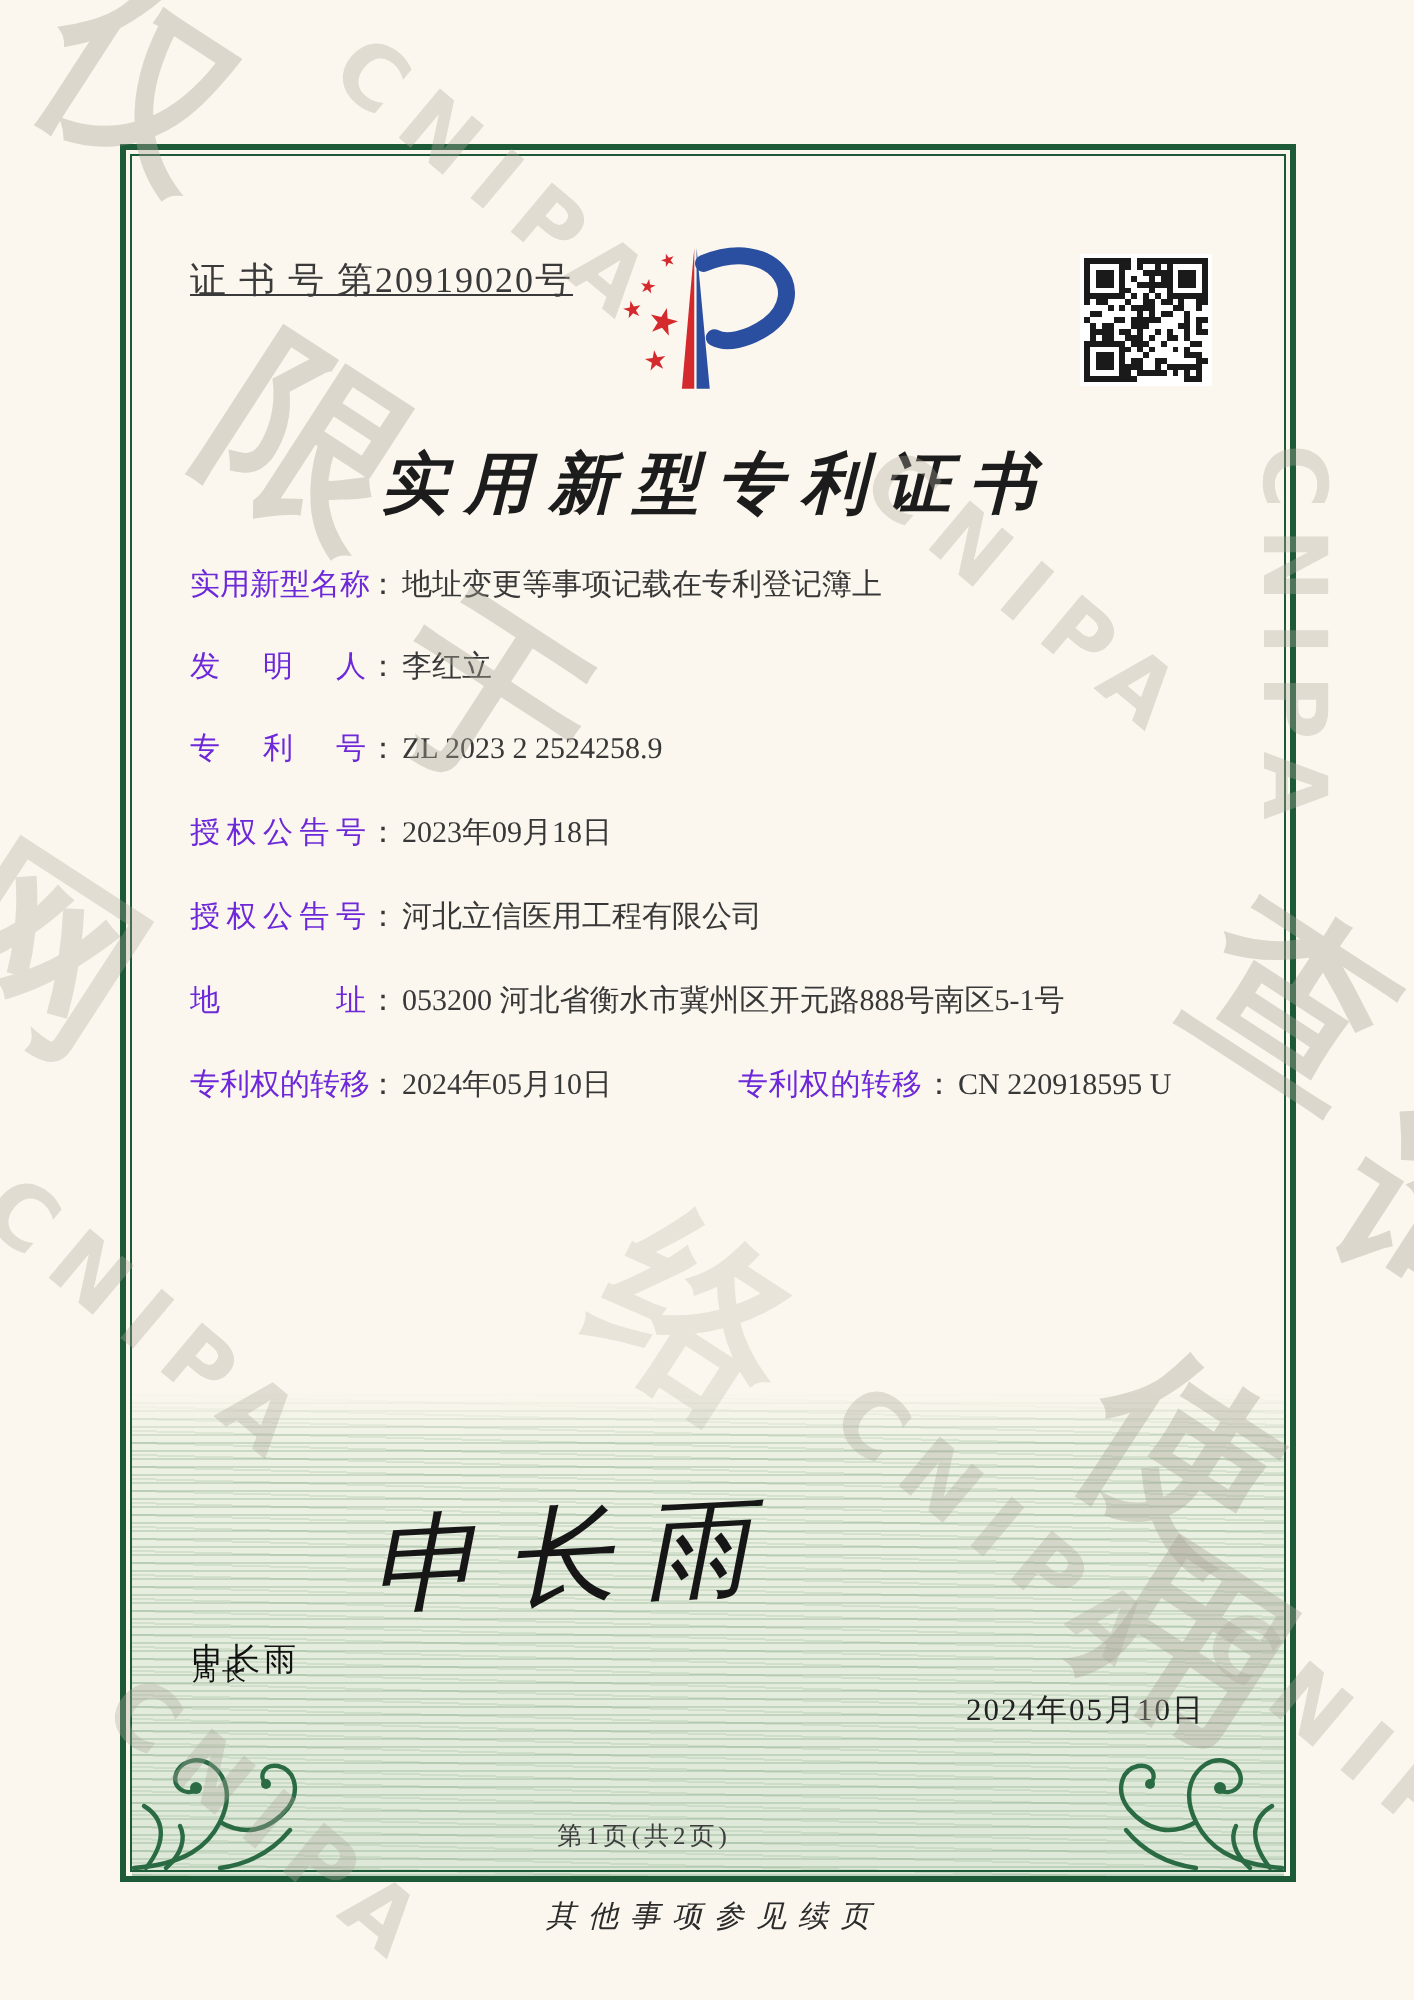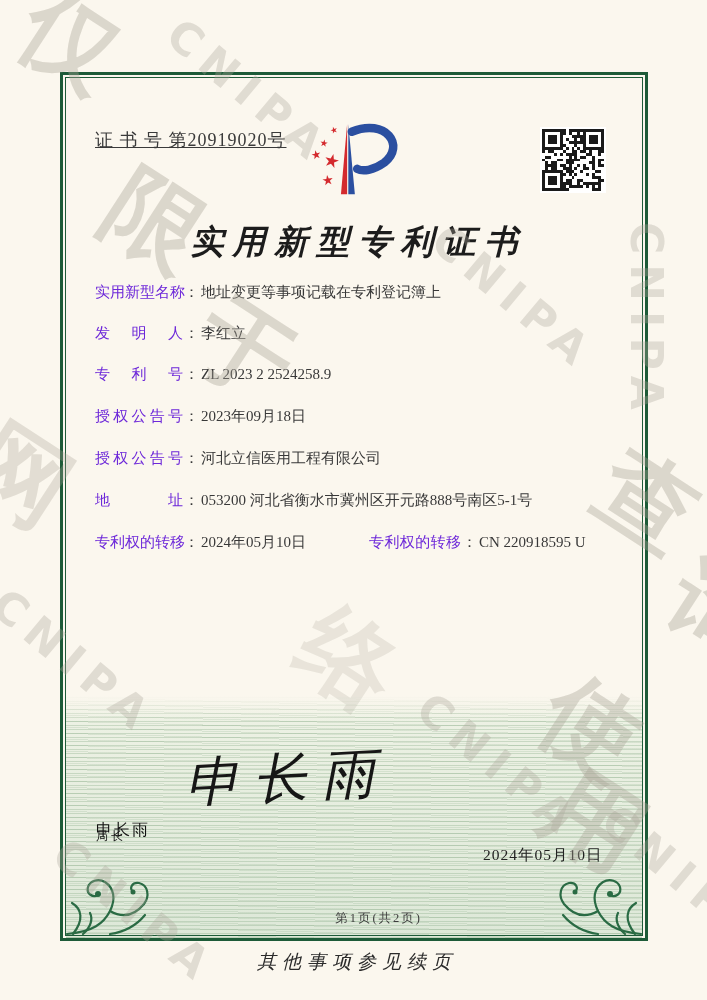--- a/index.html
+++ b/index.html
@@ -80,23 +80,23 @@
   .officer-name{left:96px;top:820px;font-size:16px;letter-spacing:2px;color:#111;
     font-family:"Liberation Sans","DejaVu Sans",sans-serif;}
   .signature{
     left:185px;top:742px;width:220px;font-size:54px;font-style:italic;
     letter-spacing:14px;color:#161616;transform:rotate(-3deg);
     font-family:"DejaVu Serif","Liberation Serif",serif;
   }
   .issue-date{left:483px;top:845px;font-size:15.5px;letter-spacing:1px;color:#222;}
 
   
-  .page-info{left:222px;top:910px;width:200px;text-align:right;font-size:12.5px;
+  .page-info{left:222px;top:910px;width:200px;text-align:center;font-size:12.5px;
     letter-spacing:2px;color:#3c3c3c;}
-  .footer-note{left:60px;top:949px;width:588px;text-align:center;font-size:19px;
+  .footer-note{left:60px;top:949px;width:588px;text-align:center;font-size:15px;
     letter-spacing:6px;text-indent:6px;color:#2b2b2b;font-style:italic;}
 
   
   .flourish{width:92px;height:86px;z-index:3;}
   .flourish-left{left:63px;top:853px;}
   .flourish-right{left:553px;top:853px;transform:scaleX(-1);}
 
   
   .wm{z-index:30;pointer-events:none;}
   .wm-char{

